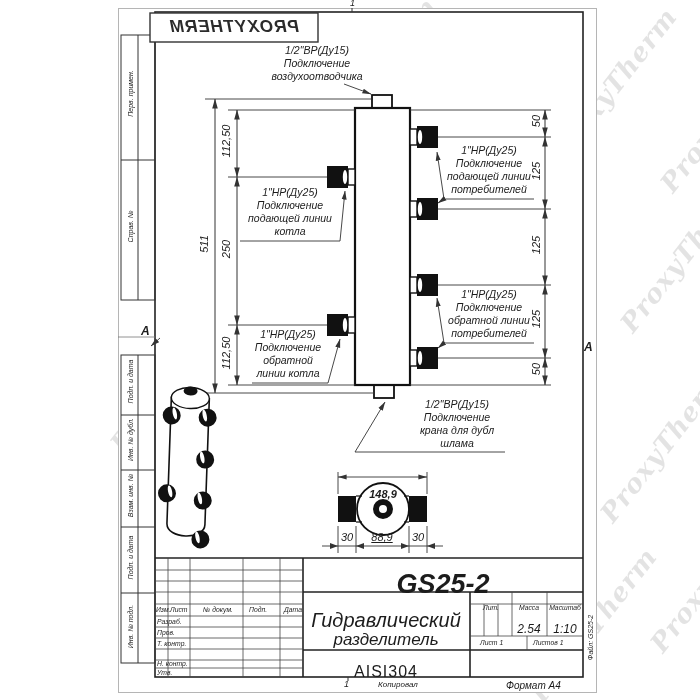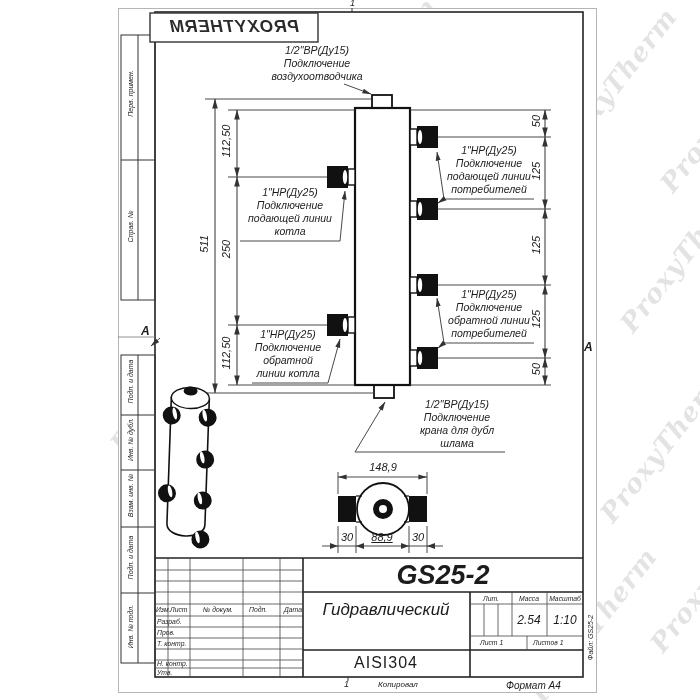--- a/index.html
+++ b/index.html
@@ -13,21 +13,21 @@
   .callout{position:absolute;z-index:2;font-style:italic;font-size:10.5px;line-height:13px;
            text-align:center;transform:translateX(-50%);white-space:nowrap;color:#1c1c1c;}
   .vdim{position:absolute;z-index:2;font-style:italic;font-size:11px;width:56px;text-align:center;
         transform:rotate(-90deg);white-space:nowrap;color:#1c1c1c;}
   .vdim.narrow{width:44px;}
   .mlabel{position:absolute;z-index:2;font-style:italic;font-size:7px;width:80px;text-align:center;
           transform:rotate(-90deg);white-space:nowrap;color:#1c1c1c;}
   .hdim{position:absolute;z-index:2;font-style:italic;font-size:11px;text-align:center;
         transform:translateX(-50%);white-space:nowrap;color:#1c1c1c;}
   .tb{position:absolute;z-index:2;font-size:6.8px;font-style:italic;white-space:nowrap;color:#1c1c1c;}
-  .center{transform:translateX(-50%);text-align:center;}
+  .center{transform:translateX(-50%);text-align:center;margin-top:9px;}
 </style>
 </head>
 <body>
 
 <div id="page">
 
   <span class="wm" style="left:360px;top:170px">ProxyTherm</span>
   <span class="wm" style="left:520px;top:70px">ProxyTherm</span>
   <span class="wm" style="left:590px;top:240px">ProxyTherm</span>
   <span class="wm" style="left:240px;top:260px">ProxyTherm</span>
@@ -286,27 +286,28 @@
   <div class="vdim" style="left:176px;top:238px;">511</div>
   <div class="vdim" style="left:198px;top:135px;">112,50</div>
   <div class="vdim" style="left:198px;top:243px;">250</div>
   <div class="vdim" style="left:198px;top:347px;">112,50</div>
   <div class="vdim narrow" style="left:514px;top:115px;">50</div>
   <div class="vdim narrow" style="left:514px;top:165px;">125</div>
   <div class="vdim narrow" style="left:514px;top:239px;">125</div>
   <div class="vdim narrow" style="left:514px;top:313px;">125</div>
   <div class="vdim narrow" style="left:514px;top:363px;">50</div>
 
-  <div class="hdim" style="left:383px;top:461px;">148,9</div>
+  <div class="hdim" style="left:383px;top:488px;font-weight:bold;">148,9</div>
   <div class="hdim" style="left:347px;top:531px;">30</div>
   <div class="hdim" style="left:382px;top:531px;text-decoration:underline;">88,9</div>
   <div class="hdim" style="left:418px;top:531px;">30</div>
 
   <div class="t center" style="left:443px;top:560px;font-size:27px;font-weight:bold;">GS25-2</div>
-  <div class="t center" style="left:386px;top:600px;font-size:17px;">Гидравлический</div>
+  <div class="t center" style="left:386px;top:600px;font-size:20px;">Гидравлический</div>
+  <div class="t center" style="left:386px;top:621px;font-size:17px;">разделитель</div>
   <div class="t center" style="left:386px;top:654px;font-size:16px;font-style:normal;letter-spacing:1px;">AISI304</div>
   <div class="tb center" style="left:491px;top:595px;">Лит.</div>
   <div class="tb center" style="left:529px;top:595px;">Масса</div>
   <div class="tb center" style="left:565px;top:595px;">Масштаб</div>
   <div class="t center" style="left:529px;top:613px;font-size:12px;">2.54</div>
   <div class="t center" style="left:565px;top:613px;font-size:12px;">1:10</div>
   <div class="tb" style="left:480px;top:639px;">Лист 1</div>
   <div class="tb" style="left:533px;top:639px;">Листов 1</div>
   <div class="tb" style="left:156px;top:606px;">Изм.</div>
   <div class="tb" style="left:170px;top:606px;">Лист</div>

